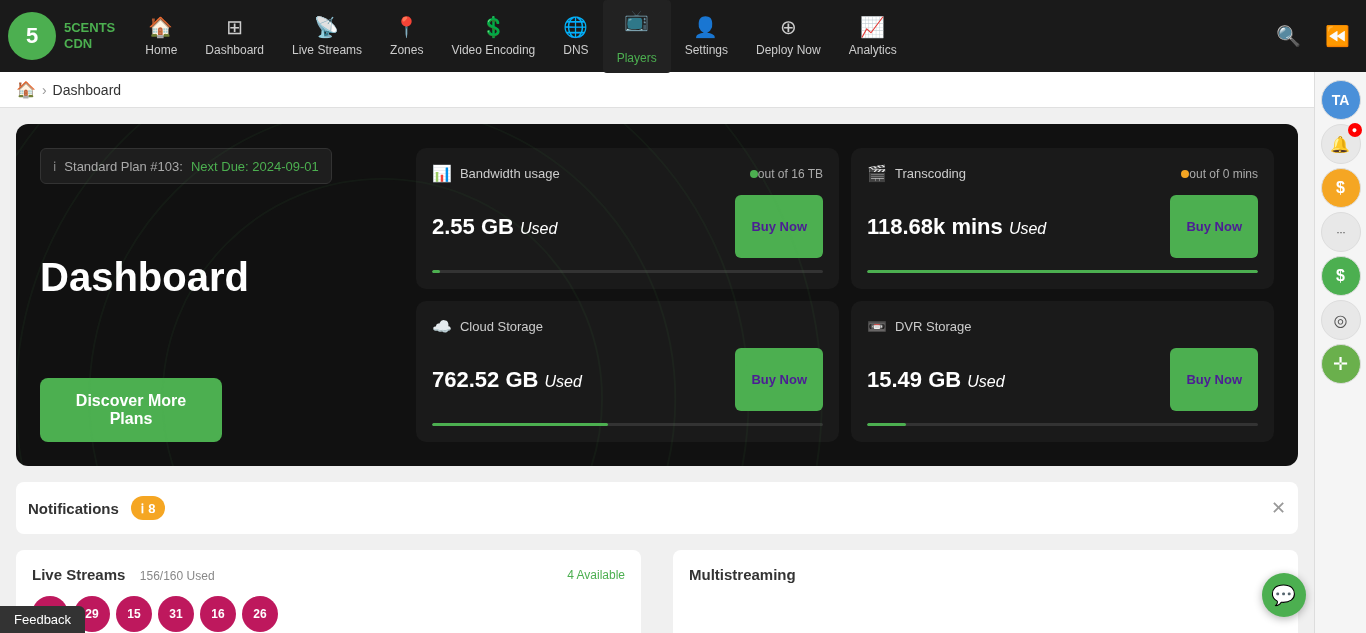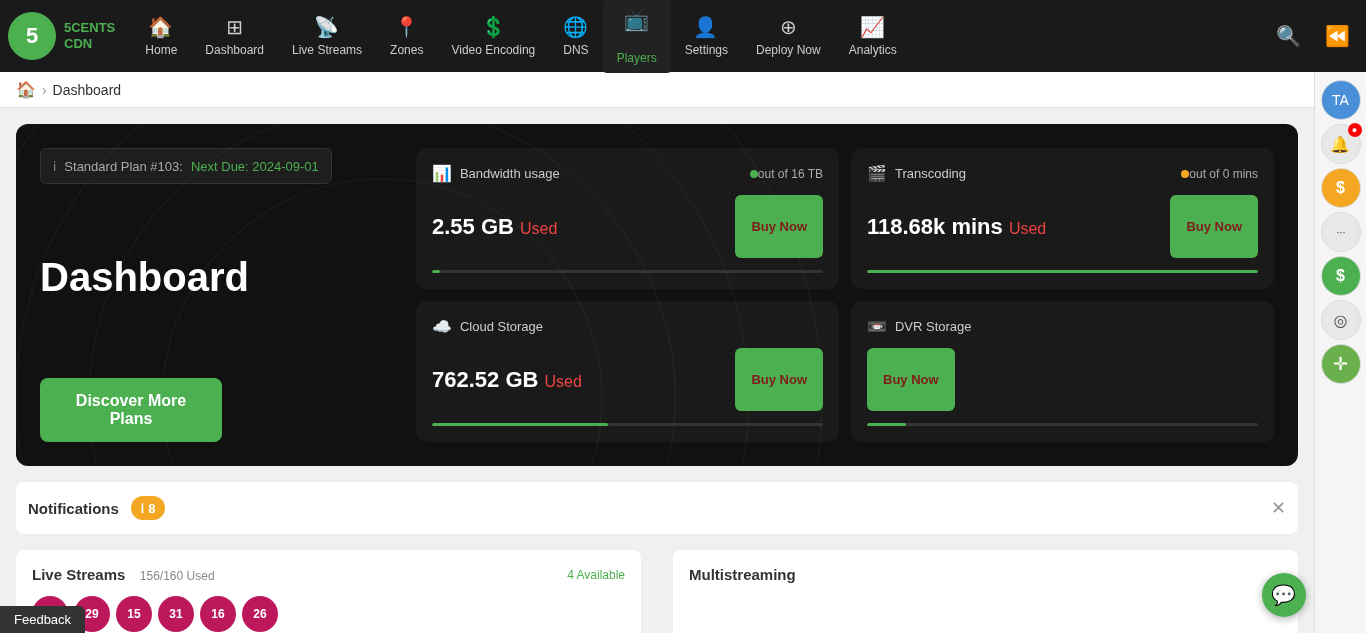--- a/index.html
+++ b/index.html
@@ -89,21 +89,21 @@
     .sidebar-btn {
       width: 40px; height: 40px;
       border-radius: 50%;
       display: flex; align-items: center; justify-content: center;
       cursor: pointer;
       font-size: 16px;
       color: #555;
       background: #e8e8e8;
       border: 1px solid #ddd;
     }
-    .sidebar-btn.avatar { background: #4a90d9; color: white; font-weight: normal; font-size: 14px; }
+    .sidebar-btn.avatar { background: #4a90d9; color: white; font-weight: bold; font-size: 14px; }
     .sidebar-btn.notif { background: #e8e8e8; position: relative; }
     .sidebar-btn .badge {
       position: absolute; top: -2px; right: -2px;
       background: red; color: white; font-size: 9px;
       border-radius: 50%; width: 14px; height: 14px;
       display: flex; align-items: center; justify-content: center;
     }
     .sidebar-btn.dollar { background: #f5a623; }
     .sidebar-btn.dollar2 { background: #4caf50; color: white; }
     .sidebar-btn.target { background: #e8e8e8; }
@@ -222,24 +222,24 @@
     .metric-body {
       display: flex;
       align-items: center;
       justify-content: space-between;
     }
     .metric-value {
       color: white;
       font-size: 22px;
       font-weight: bold;
     }
-    .metric-value span { color: #ef4444; font-size: 16px; font-weight: normal; }
+    .metric-value span { color: #ffffff; font-size: 16px; font-weight: normal; font-style: italic; }
     .buy-btn {
       background: #4caf50;
-      color: #7f1d1d;
+      color: #4c1d95;
       border: none;
       border-radius: 6px;
       padding: 24px 16px;
       font-size: 13px;
       font-weight: 600;
       cursor: pointer;
       white-space: nowrap;
     }
     .metric-progress {
       height: 3px;
@@ -539,20 +539,23 @@
   </div>
         <div class="metric-card">
     <div class="metric-header">
       <div class="metric-title">
         <span class="metric-title-icon">📼</span>
         <span>DVR Storage</span>
       </div>
       <div class="metric-limit"></div>
     </div>
     <div class="metric-body">
+      <div class="metric-value">
+        15.49 GB <span>Used</span>
+      </div>
       <button class="buy-btn">Buy Now</button>
     </div>
     <div class="metric-progress">
       <div class="metric-progress-fill" style="width:10%"></div>
     </div>
   </div>
       </div>
   </div>
 
   <div class="notifications-section">

